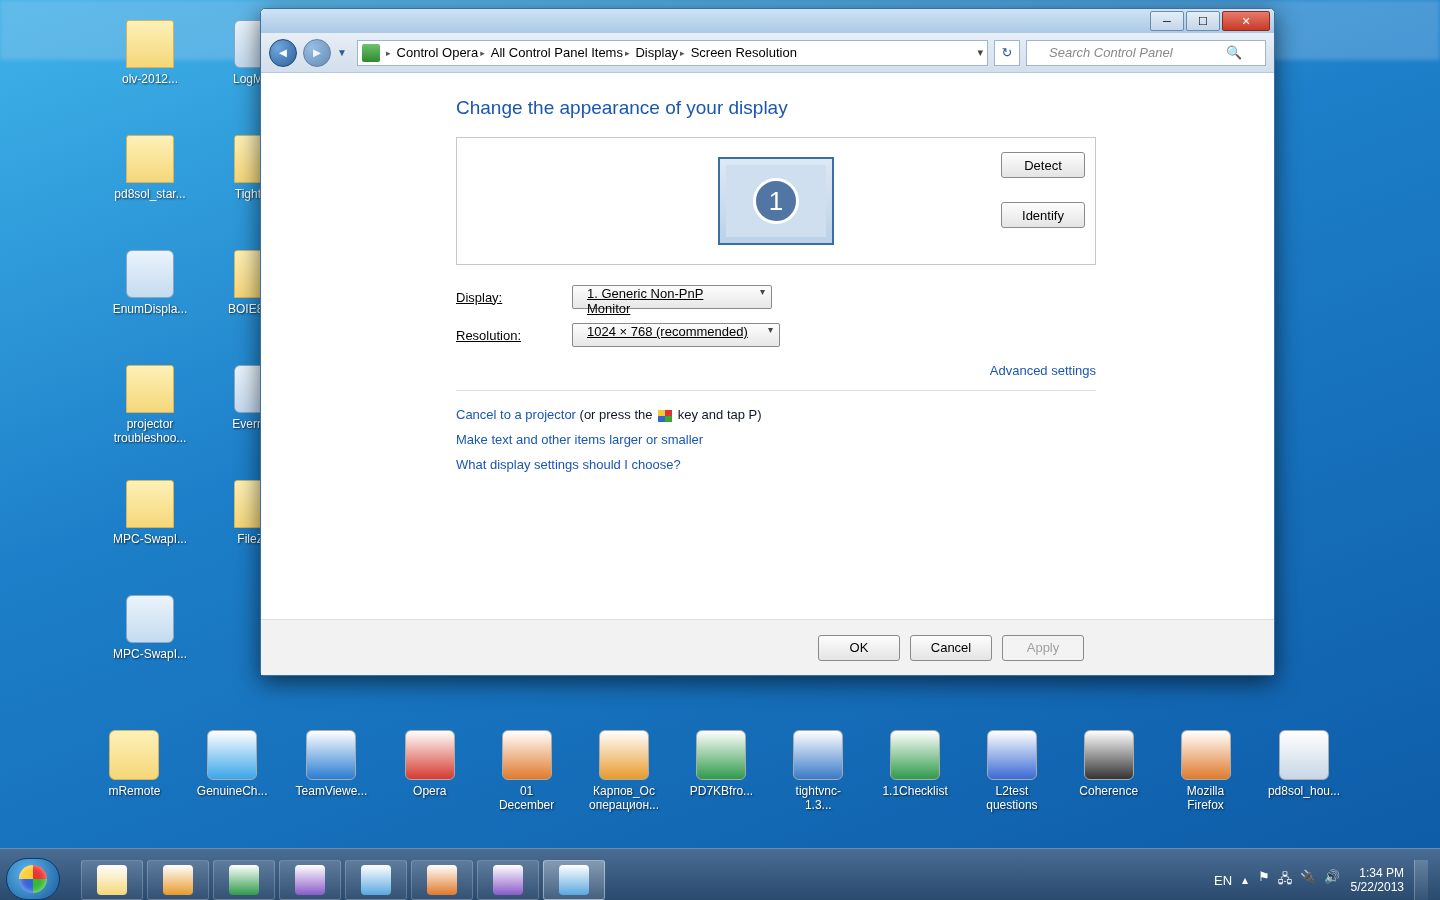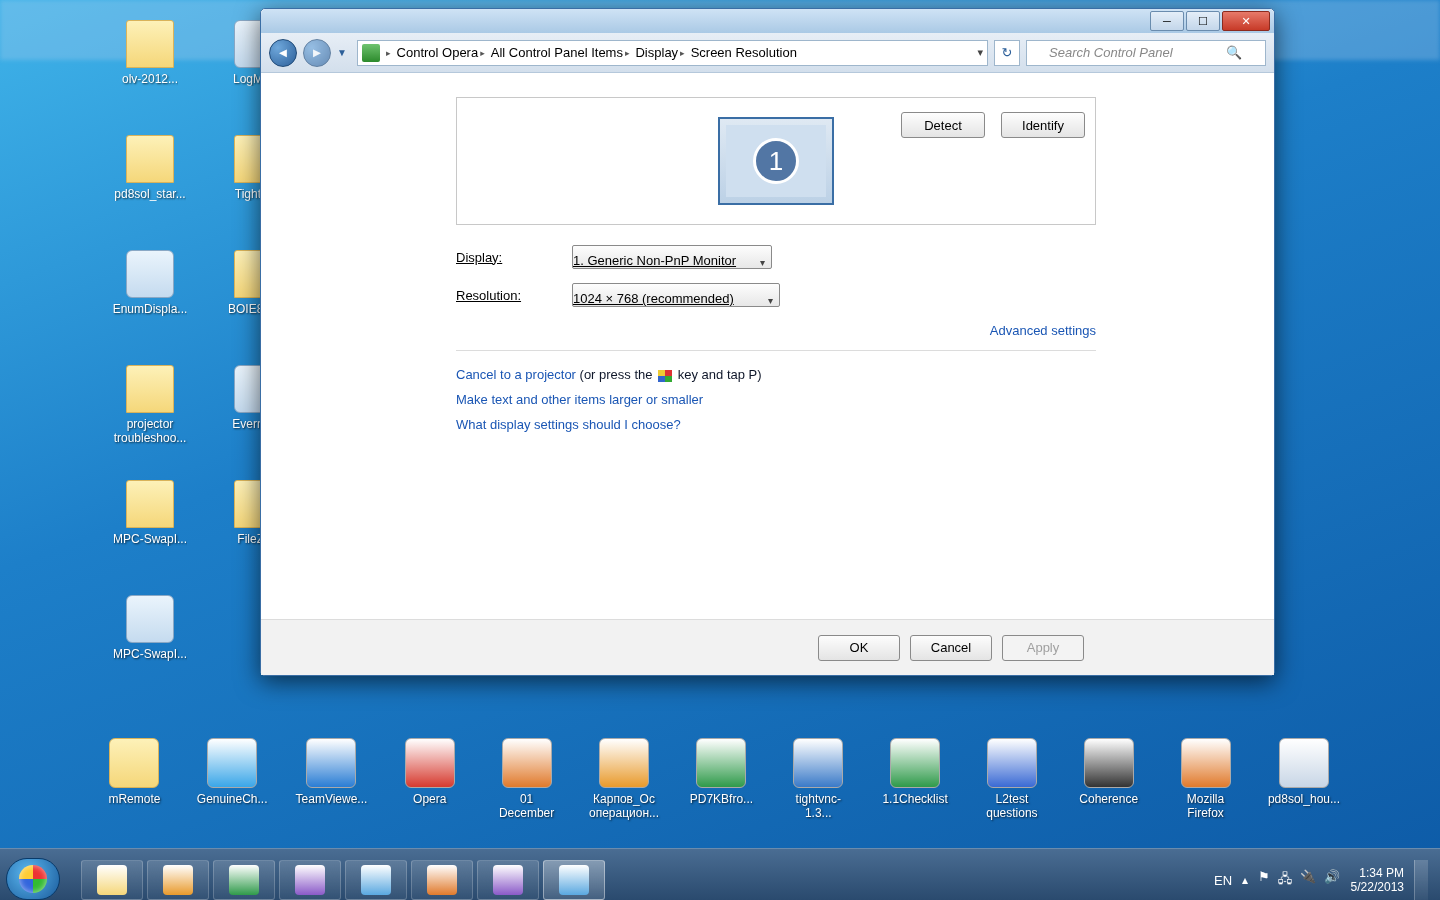--- a/index.html
+++ b/index.html
@@ -88,32 +88,32 @@
 }
 .monitor {
   width: 116px; height: 88px; border: 2px solid #3a6ea5;
   background: linear-gradient(#dfe9f3,#bcd1e6);
   display:flex; align-items:center; justify-content:center; position: relative;
 }
 .monitor::before { content:""; position:absolute; inset:6px; background: #cfdfef; }
 .monbadge { width: 46px; height:46px; border-radius: 50%; background: rgba(60,100,150,0.85);
   display:flex; align-items:center; justify-content:center; color:#fff; font-size:26px; font-weight:400;
   border: 3px solid #fff; position: relative; z-index:1;}
-.sidebtns { position:absolute; right: 10px; top: 14px; display:flex; flex-direction:row; gap:16px;align-items:flex-end; }
+.sidebtns { position:absolute; right: 10px; top: 14px; display:flex; flex-direction:column; gap:24px;align-items:flex-end; }
 .winbtn {
   height: 26px; width: 84px; border: 1px solid #8a8a8a; background: linear-gradient(#fdfdfd,#e4e4e4);
   font-size: 13px; border-radius: 3px;
 }
 
 .fields { margin-top: 20px; width: 640px; }
 .frow { display:flex; align-items:center; margin-bottom: 14px; text-decoration: underline; }
 .flabel { width: 116px; font-size: 13px; }
 .dropdown {
   height: 24px; border:1px solid #8a8a8a; background: linear-gradient(#fdfdfd,#e7e7e7);
-  font-size: 13px; padding: 0 22px 0 0; position: relative; display:flex; align-items:flex-end;
+  font-size: 13px; padding: 0 22px 0 14px; position: relative; display:flex; align-items:flex-start;
   border-radius: 2px;
 }
 .dropdown::after { content:"▾"; position:absolute; right:6px; font-size:10px; color:#444; }
 .dd1 { width: 200px; }
 .dd2 { width: 208px; }
 
 .advlink { color:#1a56b4; font-size: 13px; text-align: right; width: 640px; margin-top: 16px; }
 
 .divline { width: 640px; height:1px; background:#dcdcdc; margin: 12px 0 16px; }
 
@@ -127,21 +127,21 @@
 .btnbar {
   position:absolute; bottom:0; left:0; right:0; height: 56px;
   border-top: 1px solid #dcdcdc; background: #f2f2f2;
   display:flex; align-items:center; justify-content:flex-end; gap: 10px; padding-right: 190px;
 }
 .dlgbtn { height: 26px; width: 82px; border:1px solid #8a8a8a; background:linear-gradient(#fdfdfd,#e4e4e4); font-size:13px; border-radius:3px; }
 .dlgbtn.disabled { color:#a0a0a0; background:#f3f3f3; }
 
 
 .dockrow {
-  position:absolute; left: 100px; right: 100px; bottom: 52px; height: 110px;
+  position:absolute; left: 100px; right: 100px; bottom: 60px; height: 110px;
   display:flex; gap: 28px; align-items: flex-start;
 }
 .dockicon { display:flex; flex-direction:column; align-items:center; width: 80px;
   color:#fff; font-size:12px; text-align:center; text-shadow: 1px 1px 2px rgba(0,0,0,0.7);}
 .dockicon .g { width:50px; height:50px; border-radius:6px; margin-bottom:4px;
   background: linear-gradient(#fafafa,#d8d8d8); border:1px solid #aaa; display:flex;align-items:center;justify-content:center; font-size:22px;}
 .dockicon .g.folder { background: linear-gradient(#fdf1b8,#f5d77a); border-color:#d9b35a; }
 
 
 .taskbar {
@@ -258,20 +258,21 @@
           </span>
         </div>
       <div class="refbtn">↻</div>
       <div class="searchbox">
         <span>Search Control Panel</span>
         <span class="mag">🔍</span>
       </div>
     </div>
 
     <div class="content">
+      <div class="heading">Change the appearance of your display</div>
 
       <div class="monitorbox">
         <div class="monitor">
           <div class="monbadge">1</div>
         </div>
         <div class="sidebtns">
           <button class="winbtn">Detect</button>
           <button class="winbtn">Identify</button>
         </div>
       </div>

